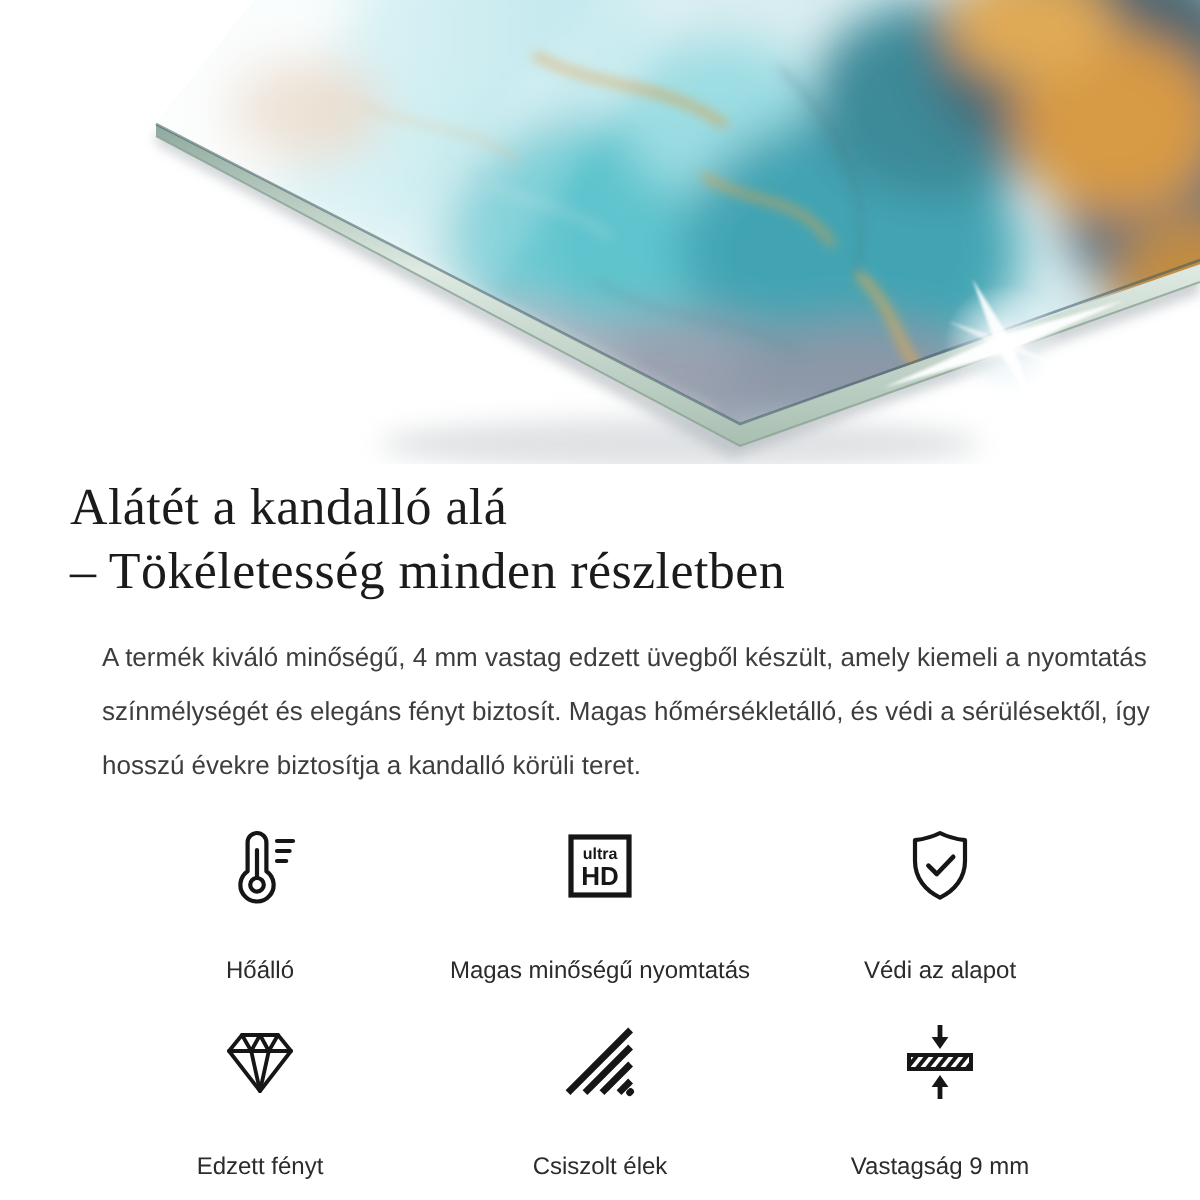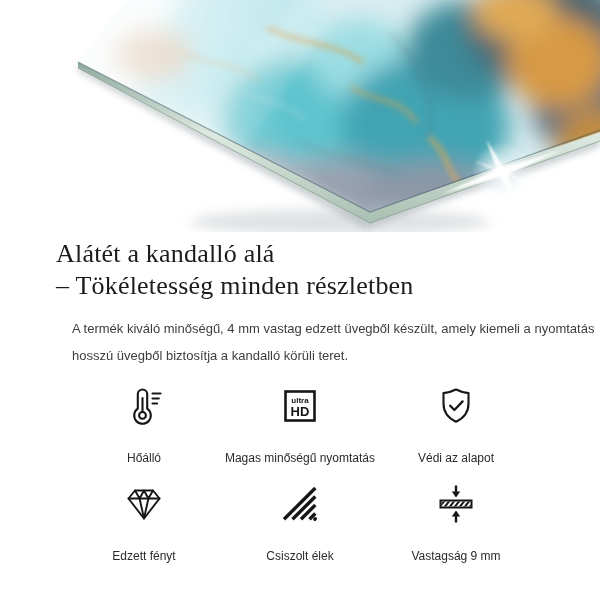--- a/index.html
+++ b/index.html
@@ -4,21 +4,21 @@
 <style>
   html,body{margin:0;padding:0;}
   body{
     width:600px;height:600px;
     background:#ffffff;
     font-family:"Liberation Sans",sans-serif;
     overflow:hidden;
   }
   .hero{position:relative;width:600px;height:232px;background:#fff;}
   .hero svg{display:block;}
-  .content{padding:0 56px;}
+  .content{padding:0 35px;}
   .title{
     font-family:"Liberation Serif",serif;
     font-weight:400;
     font-size:26px;line-height:32px;
     color:#1b1b1b;
     margin:6px 0 0;
     letter-spacing:.2px;
   }
   .title span{display:block;}
   .intro{
@@ -131,21 +131,22 @@
   </svg>
 </div>
 
 <div class="content">
   <h1 class="title">
     <span>Alátét a kandalló alá</span>
     <span>– Tökéletesség minden részletben</span>
   </h1>
   <p class="intro">
     <span>A termék kiváló minőségű, 4 mm vastag edzett üvegből készült, amely kiemeli a nyomtatás</span>
-    <span>hosszú üvegből biztosítja a kandalló körüli teret.</span>
+    <span>színmélységét és elegáns fényt biztosít. Magas hőmérsékletálló, és védi a sérülésektől, így</span>
+    <span>hosszú évekre biztosítja a kandalló körüli teret.</span>
   </p>
 
   <div class="features">
 
     <div class="feature">
       <div class="iconbox">
         <svg width="44" height="44" viewBox="0 0 44 44">
           <g fill="none" stroke="#161616" stroke-width="2.1" stroke-linecap="round">
             <path d="M15.8,24.6 V10.2 a4.7,4.7 0 0 1 9.4,0 V24.6 a8.3,8.3 0 1 1 -9.4,0 Z" stroke-linejoin="round"></path>
             <circle cx="20.5" cy="31.4" r="3.4"></circle>

